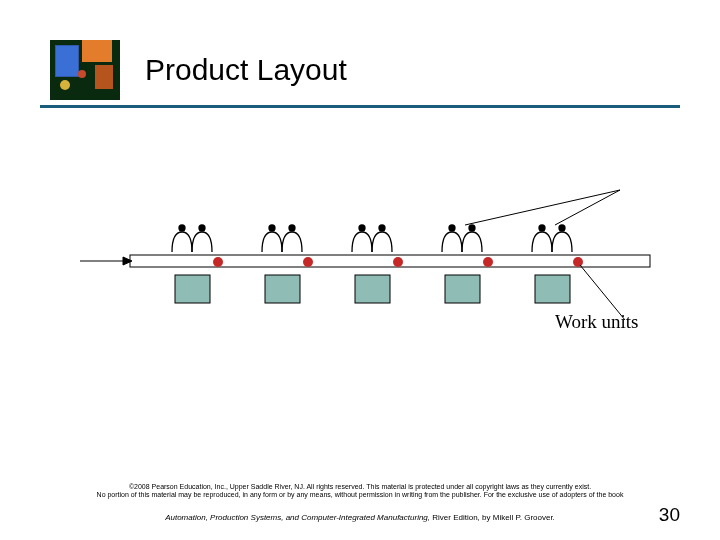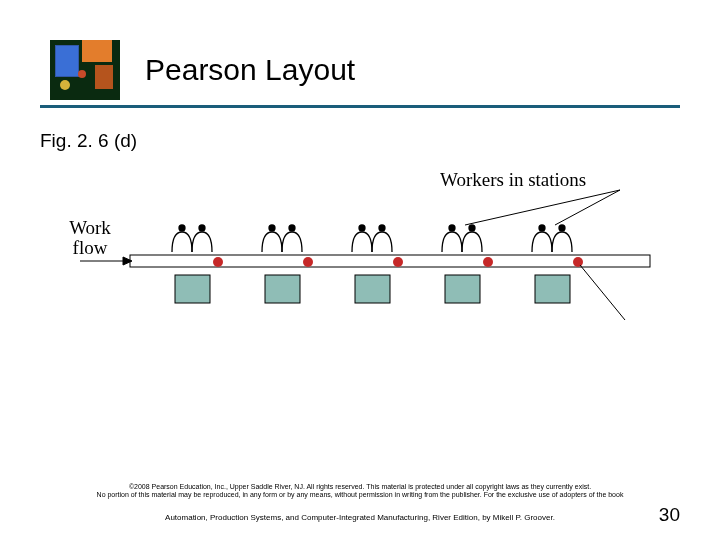--- a/index.html
+++ b/index.html
@@ -85,46 +85,45 @@
   }
   .bookline {
     position: absolute;
     bottom: 18px;
     left: 40px;
     width: 640px;
     text-align: center;
     font-size: 8px;
     color: #000;
   }
-  .bookline .it { }
+  .bookline .it { font-style: italic; }
   .pagenum {
     position: absolute;
     bottom: 14px;
     right: 40px;
     font-size: 19px;
   }
 </style>
 </head>
 <body>
 
 <div class="slide">
 
   <div class="header">
     <div class="logo">
       <div class="chip1"></div>
         <div class="chip2"></div>
         <div class="chip3"></div>
       <div class="dot1"></div>
         <div class="dot2"></div>
     </div>
-    <div class="title">Pearson Layout</div>
+    <div class="title">Product Layout</div>
     <div class="rule"></div>
   </div>
 
-  <div class="figlabel">Fig. 2. 6 (d)</div>
 
   <div class="diagram">
     <svg width="600" height="180" viewBox="0 0 600 180">
 
       <rect x="70" y="85" width="520" height="12" fill="#fff" stroke="#000" stroke-width="1"></rect>
 
       <g stroke="#000" stroke-width="1.3" fill="none">
 
         <g>
           <circle cx="122" cy="58" r="3" fill="#000"></circle>
@@ -186,25 +185,21 @@
       <g stroke="#000" stroke-width="1" fill="#000">
         <line x1="20" y1="91" x2="63" y2="91"></line>
         <polygon points="63,87 72,91 63,95"></polygon>
       </g>
 
       <g stroke="#000" stroke-width="1" fill="none">
         <line x1="565" y1="150" x2="520" y2="95"></line>
       </g>
     </svg>
 
-    <div class="lbl" style="left:380px; top:0px;">Workers in stations</div>
-    <div class="lbl" style="left:0px; top:48px; text-align:center; width:60px;">
-      <span>Work</span><br>
-      <span>flow</span>
-    </div>
+    <div class="lbl" style="left:495px; top:142px;">Work units</div>
   </div>
 
   <div class="copyright">
     <span>©2008 Pearson Education, Inc., Upper Saddle River, NJ.  All rights reserved.  This material is protected under all copyright laws as they currently exist.</span><br>
     <span>No portion of this material may be reproduced, in any form or by any means, without permission in writing from the publisher.  For the exclusive use of adopters of the book</span>
   </div>
 
   <div class="bookline">
     <span class="it">Automation, Production Systems, and Computer-Integrated Manufacturing,</span><span> River Edition, by Mikell P. Groover.</span>
   </div>

